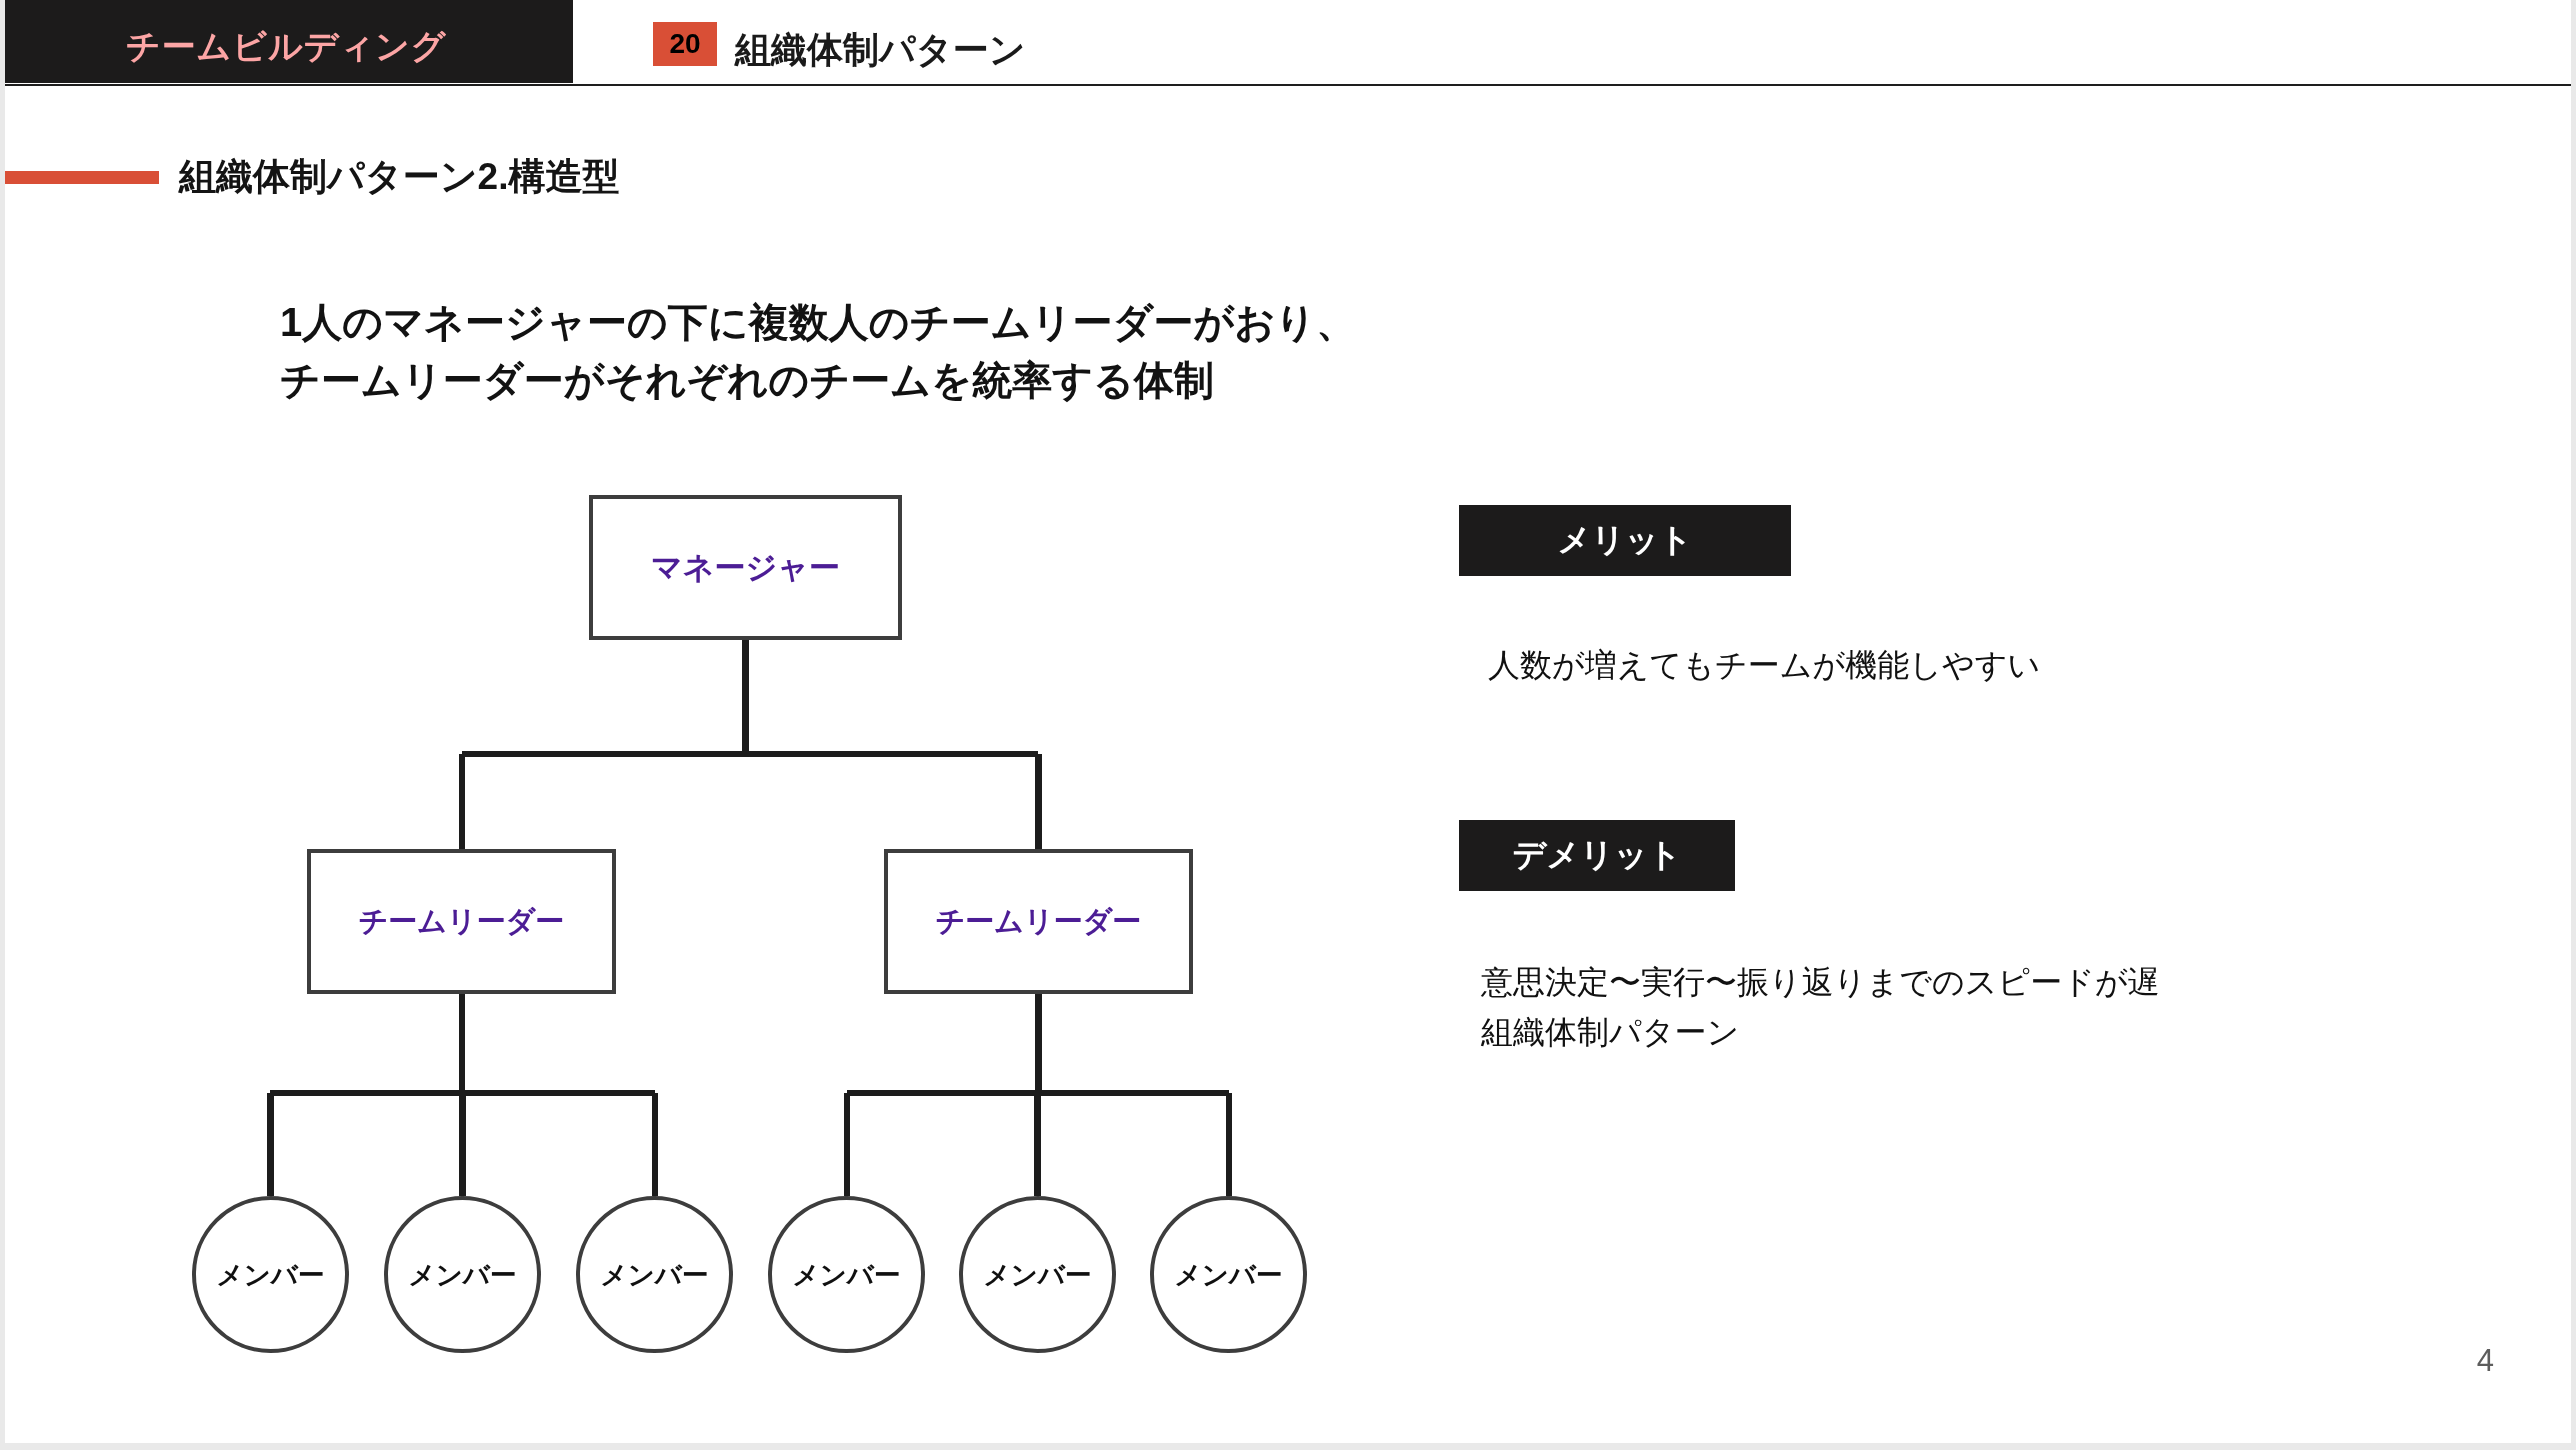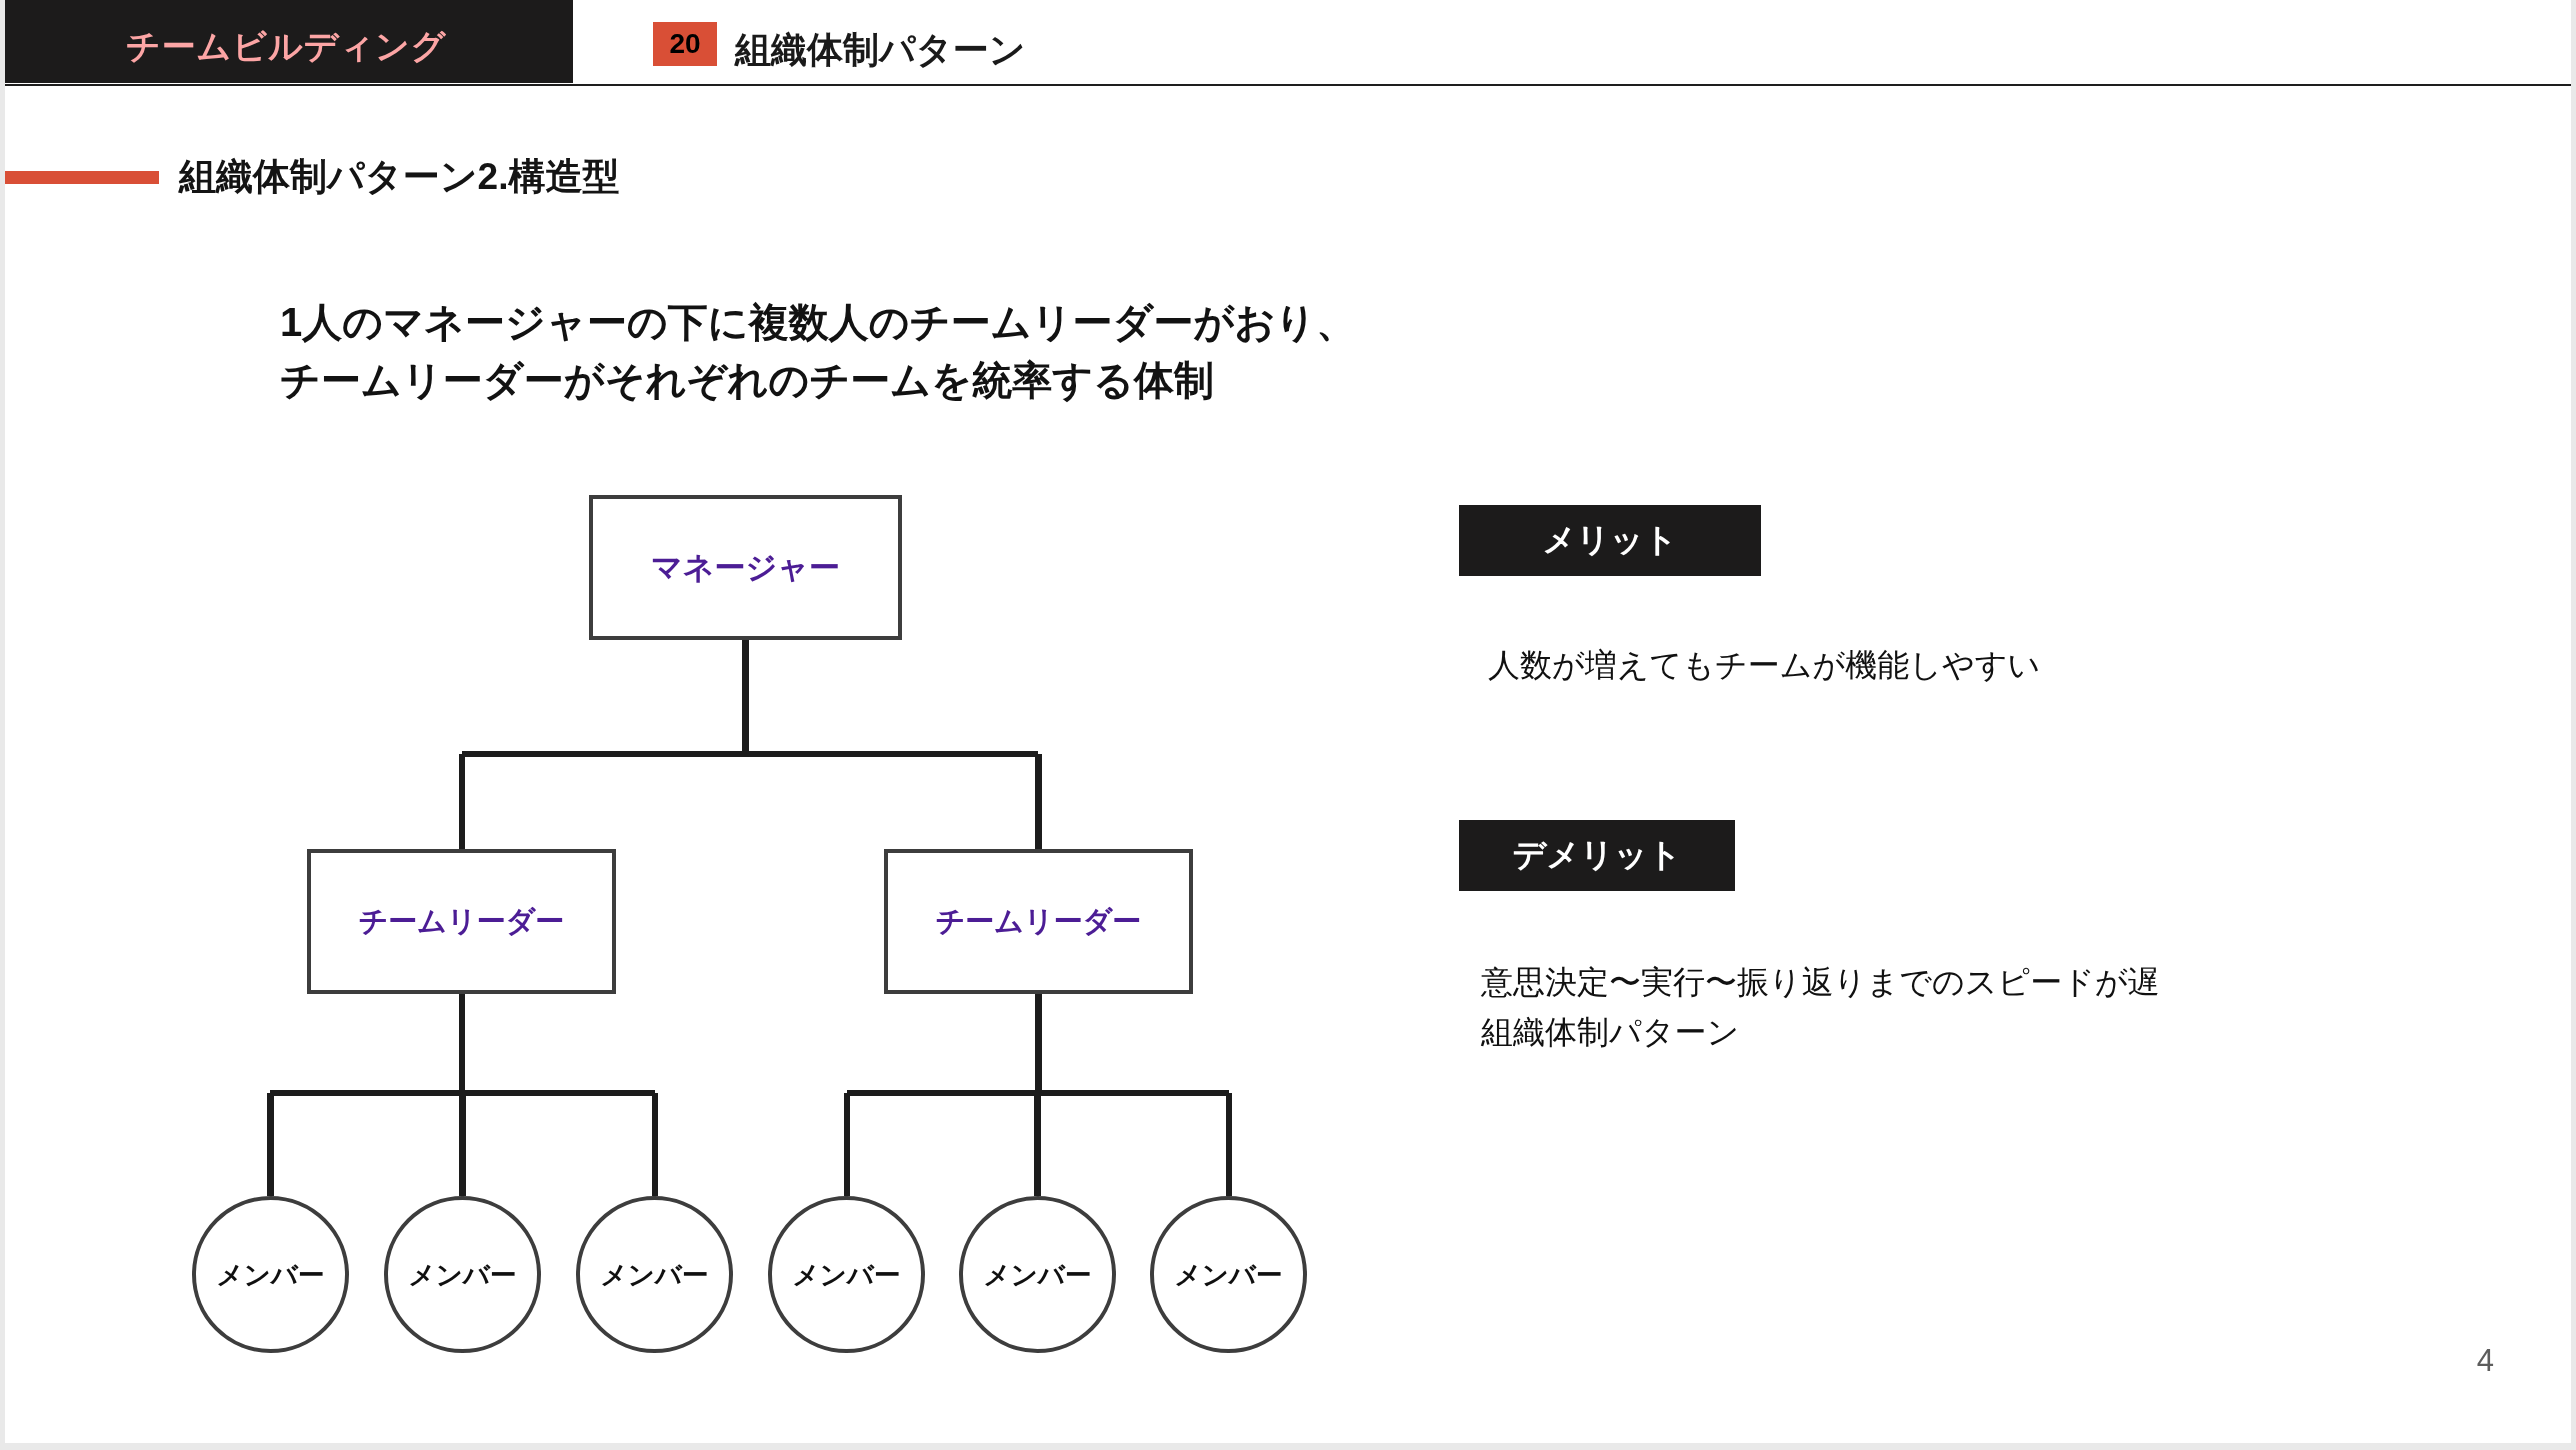--- a/index.html
+++ b/index.html
@@ -169,21 +169,21 @@
     color: #ffffff;
     font-weight: bold;
     display: flex;
     align-items: center;
     justify-content: center;
     box-sizing: border-box;
   }
   #merit-tag {
     left: 1454px;
     top: 505px;
-    width: 302px;
+    width: 332px;
     height: 71px;
     font-size: 33px;
   }
   #demerit-tag {
     left: 1454px;
     top: 820px;
     width: 276px;
     height: 71px;
     font-size: 33px;
   }

